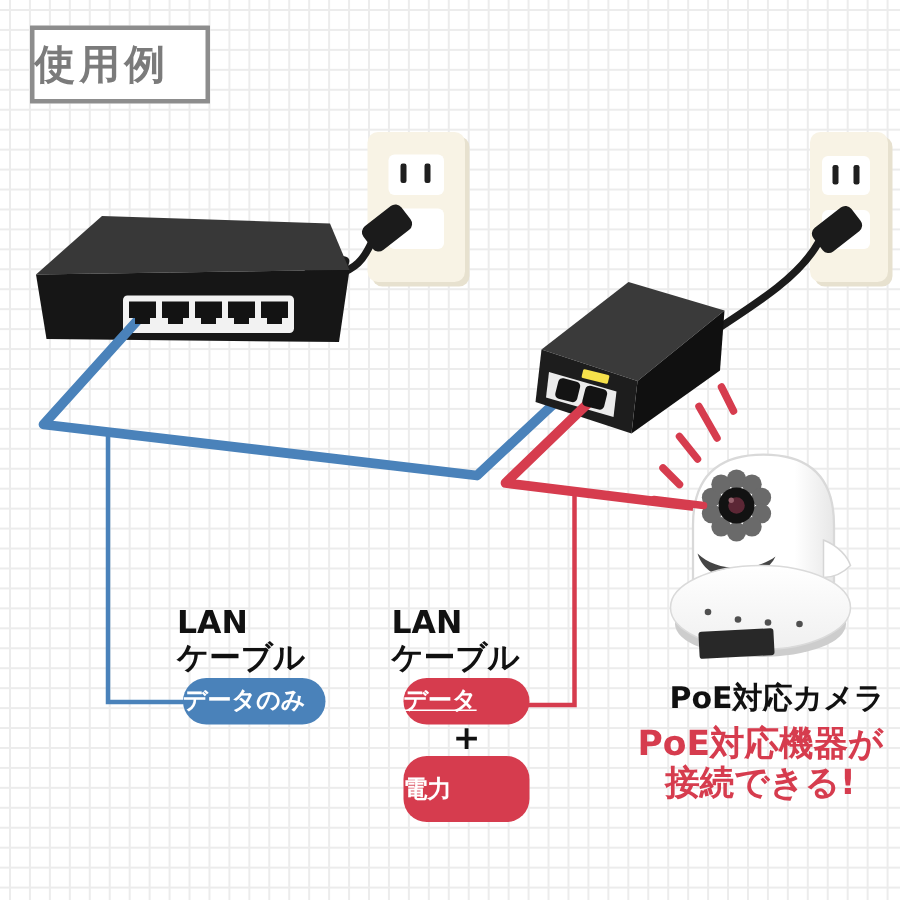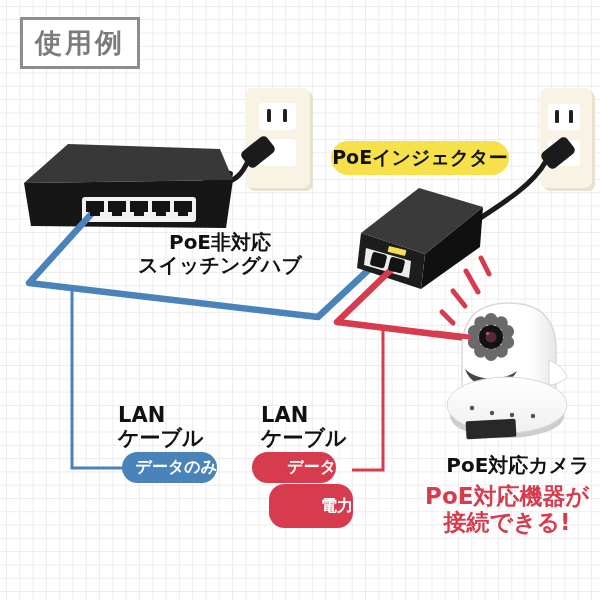--- a/index.html
+++ b/index.html
@@ -13,43 +13,43 @@
       linear-gradient(to bottom,#ececec 1px,transparent 1px);
     background-size:13.3px 13.3px;
     background-position:6px 6px;
     font-family:"DejaVu Sans",sans-serif;
   }
   #diagram-svg{position:absolute;left:0;top:0;width:600px;height:600px;}
   .abs{position:absolute;}
   .title-box{
     left:20px;top:17px;width:114px;height:46px;
     background:#ffffff;border:3px solid #8d8d8d;
-    display:flex;align-items:center;justify-content:center;
+    display:flex;align-items:center;
     font-size:27px;font-weight:bold;color:#7b7b7b;letter-spacing:3px;
   }
   .dev-label{
     font-weight:bold;color:#111111;text-align:center;
     font-size:20px;line-height:23px;white-space:nowrap;
   }
   .hub-label{left:120px;top:231px;width:200px;}
   .injector-pill{
     left:331px;top:141px;width:178px;height:34px;border-radius:17px;
     background:#f6e14b;display:flex;align-items:center;justify-content:center;
     font-size:19px;font-weight:bold;color:#111111;white-space:nowrap;
   }
   .lan-label{font-weight:bold;color:#111111;font-size:21px;line-height:23px;}
   .lan-left{left:118px;top:404px;width:100px;}
   .lan-right{left:261px;top:404px;width:100px;}
   .pill{
-    border-radius:15.5px;display:flex;align-items:center;justify-content:flex-end;
+    border-radius:15.5px;display:flex;align-items:center;justify-content:flex-start;
     color:#ffffff;font-weight:bold;font-size:16px;white-space:nowrap;
   }
   .pill-blue{left:122px;top:452px;width:95px;height:31px;background:#4a82ba;}
-  .pill-red-data{left:252px;top:452px;width:84px;height:31px;background:#d63c4e;}
-  .pill-red-power{left:269px;top:484px;width:84px;height:44px;background:#d63c4e;}
+  .pill-red-data{left:269px;top:452px;width:84px;height:31px;background:#d63c4e;text-decoration:underline;}
+  .pill-red-power{left:269px;top:504px;width:84px;height:44px;background:#d63c4e;}
   .plus-sign{left:291px;top:480px;width:40px;text-align:center;
     font-size:22px;font-weight:bold;color:#111111;}
   .camera-label{left:438px;top:454px;width:160px;}
   .camera-note{
     left:402px;top:483px;width:210px;text-align:center;
     font-size:23px;line-height:26px;font-weight:bold;color:#d63c4e;white-space:nowrap;
   }
 </style>
 </head>
 <body>
@@ -166,28 +166,21 @@
       <line x1="453" y1="291" x2="465" y2="306"></line>
       <line x1="442" y1="312" x2="453" y2="323"></line>
       <line x1="436" y1="333" x2="469" y2="337"></line>
     </g>
   </svg>
 
   <div class="abs title-box">
     <span>使用例</span>
   </div>
 
-  <div class="abs dev-label hub-label">
-    <div>PoE非対応</div>
-    <div>スイッチングハブ</div>
-  </div>
-
-  <div class="abs injector-pill">
-    <span>PoEインジェクター</span>
-  </div>
+
 
   <div class="abs lan-label lan-left">
     <div>LAN</div>
     <div>ケーブル</div>
   </div>
   <div class="abs pill pill-blue">
     <span>データのみ</span>
   </div>
 
   <div class="abs lan-label lan-right">

